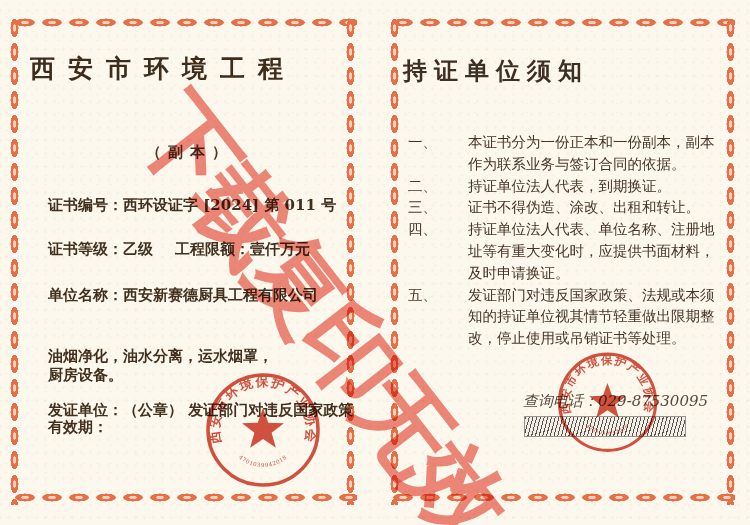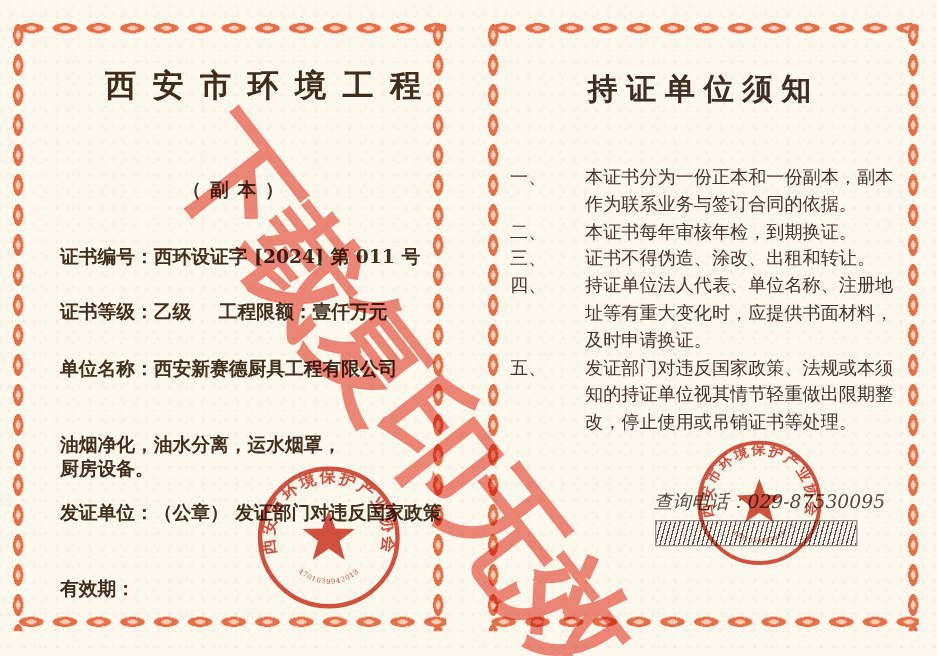--- a/index.html
+++ b/index.html
@@ -22,31 +22,31 @@
   }
   .v-strip{
     position:absolute;width:13px;
     background-image:radial-gradient(ellipse 4.5px 10px at 6.5px 12px,
       #f8cfb6 0 38%, #e4704a 39% 88%, rgba(228,112,74,0) 90%);
     background-size:13px 24px;background-repeat:repeat-y;
   }
   
   .abs{position:absolute;}
   .ltext{color:#42301f;font-weight:bold;}
-  .title1{left:30px;top:52px;width:320px;text-align:right;font-size:25px;
+  .title1{left:30px;top:52px;width:320px;text-align:left;font-size:25px;
           letter-spacing:13px;font-weight:bold;color:#3f2d1c;}
   .title2{left:30px;top:93px;width:320px;text-align:center;font-size:30px;
           letter-spacing:19px;font-weight:bold;color:#3a2a1a;}
   .copytag{left:30px;top:143px;width:320px;text-align:center;font-size:15px;
           letter-spacing:7px;color:#4a3928;font-weight:bold;}
   .row{left:48px;font-size:15px;line-height:19px;display:flex;}
   .row .lab{white-space:nowrap;}
   .row .val{white-space:nowrap;}
   .wrapval{white-space:normal !important;width:238px;margin-top:20px;}
-  .rtitle{left:403px;top:55px;width:320px;text-align:center;font-size:24px;
+  .rtitle{left:403px;top:55px;width:320px;font-size:24px;
           letter-spacing:7px;color:#3d2f22;font-weight:bold;}
   .notices{left:408px;top:132px;width:312px;list-style:none;margin:0;padding:0;
           font-size:14.5px;line-height:21.8px;color:#463527;}
   .notices li{display:flex;}
   .notices .num{width:33px;flex:none;}
   .notices .ntext{width:258px;margin-left:27px;}
   .phone{left:523px;top:392px;font-size:15px;color:#55493c;display:flex;font-style:italic;}
   .obscured{
     left:524px;top:416px;width:160px;height:19px;
     border:1px solid #9a948c;background-color:#f4efe6;
@@ -100,34 +100,34 @@
 
   <div class="abs row ltext" style="top:327px;">
     <span class="val wrapval">油烟净化，油水分离，运水烟罩，厨房设备。</span>
   </div>
 
   <div class="abs row ltext" style="top:401px;justify-content:space-between;">
     <span class="lab">发证单位：</span>
     <span class="val">（公章） 发证部门对违反国家政策</span>
   </div>
 
-  <div class="abs row ltext" style="top:462px;">
+  <div class="abs row ltext" style="top:418px;">
     <span class="lab">有效期：</span>
   </div>
 
   <div class="abs rtitle">持证单位须知</div>
 
   <ul class="abs notices">
     <li>
       <span class="num">一、</span>
       <span class="ntext">本证书分为一份正本和一份副本，副本作为联系业务与签订合同的依据。</span>
     </li>
     <li>
       <span class="num">二、</span>
-      <span class="ntext">本证书每年审核年检，到期换证。</span>
+      <span class="ntext">持证单位法人代表，到期换证。</span>
     </li>
     <li>
       <span class="num">三、</span>
       <span class="ntext">证书不得伪造、涂改、出租和转让。</span>
     </li>
     <li>
       <span class="num">四、</span>
       <span class="ntext">持证单位法人代表、单位名称、注册地址等有重大变化时，应提供书面材料，及时申请换证。</span>
     </li>
     <li>

